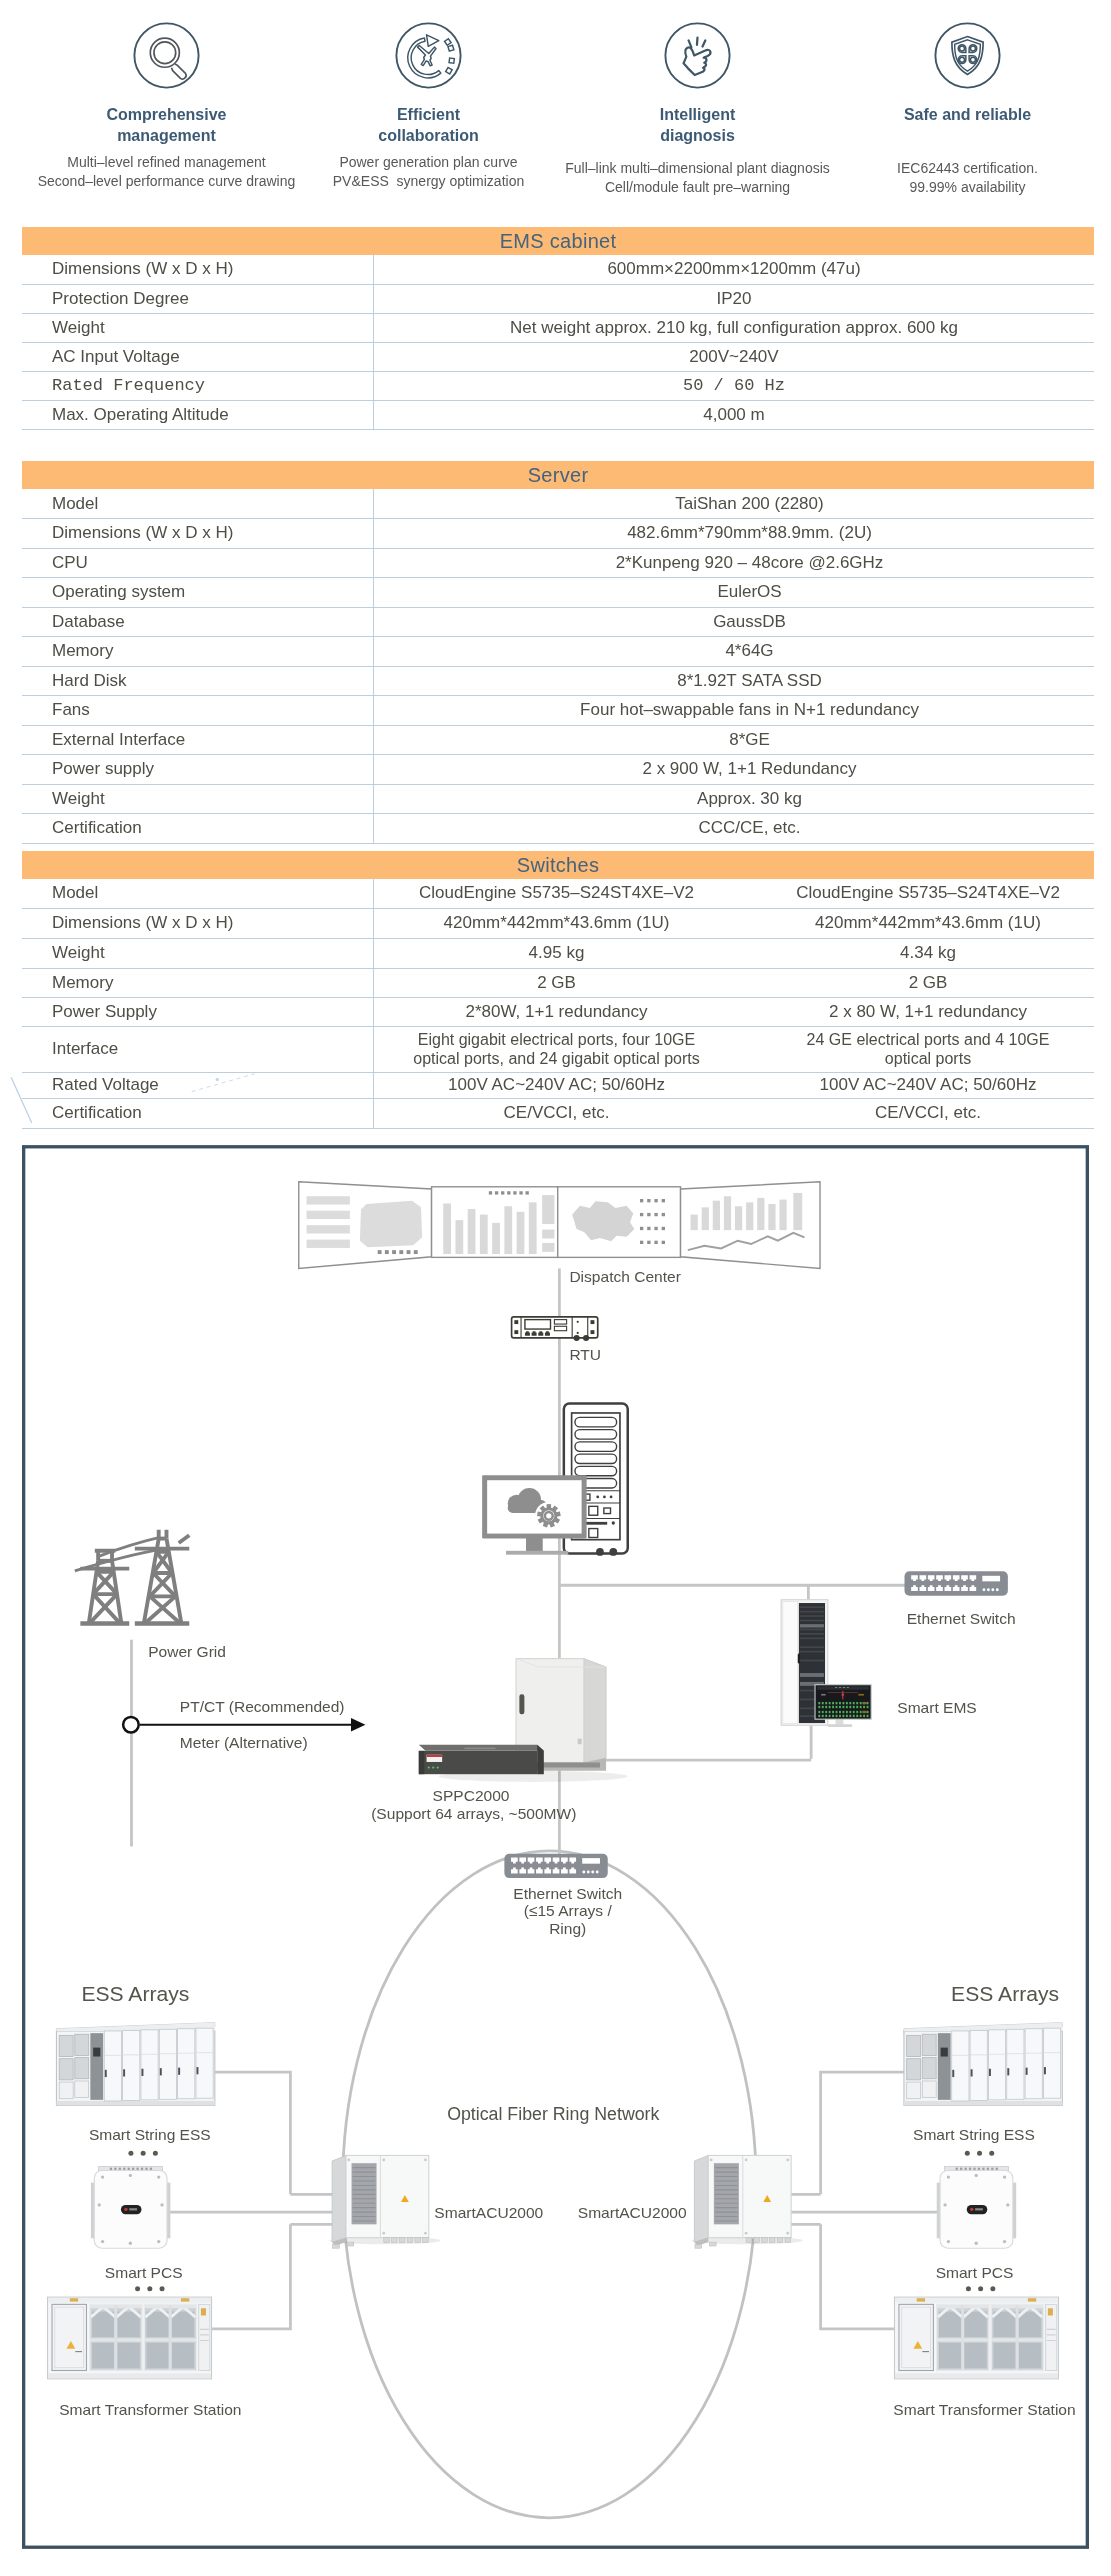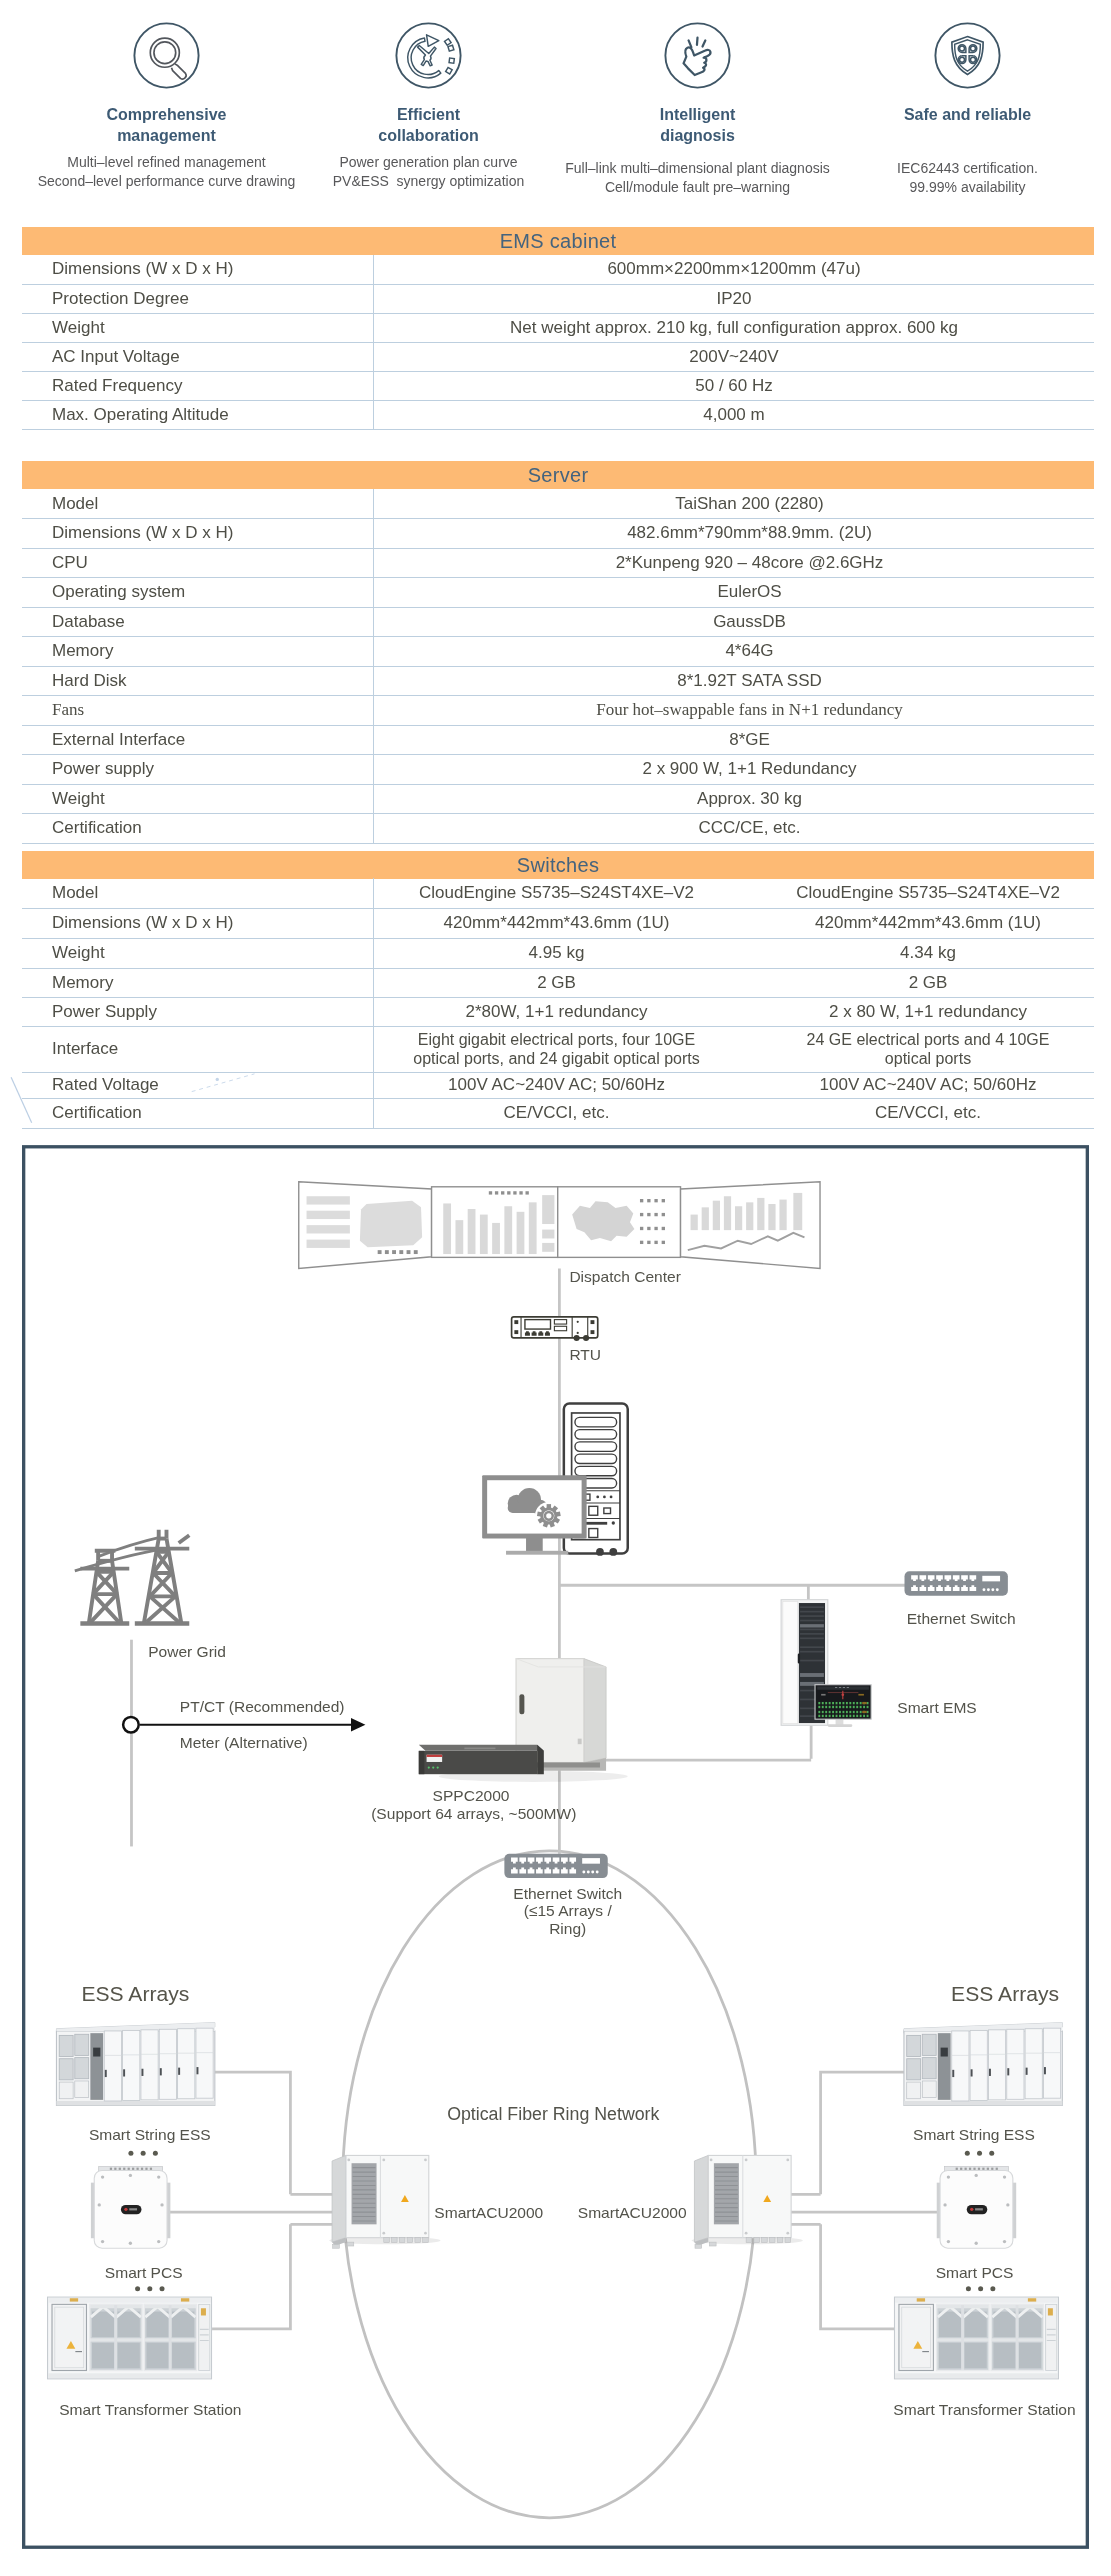--- a/index.html
+++ b/index.html
@@ -118,21 +118,21 @@
           <td class="val">IP20</td>
         </tr>
 <tr style="height:29px;">
           <td class="lbl">Weight</td>
           <td class="val">Net weight approx. 210 kg, full configuration approx. 600 kg</td>
         </tr>
 <tr style="height:29px;">
           <td class="lbl">AC Input Voltage</td>
           <td class="val">200V~240V</td>
         </tr>
-<tr style="height:29px;">
+<tr style="height:29px;font-family:Liberation Mono, monospace;">
           <td class="lbl">Rated Frequency</td>
           <td class="val">50 / 60 Hz</td>
         </tr>
 <tr style="height:29px;">
           <td class="lbl">Max. Operating Altitude</td>
           <td class="val">4,000 m</td>
         </tr>
 </tbody>
     </table>
 
@@ -160,21 +160,21 @@
           <td class="val srv">GaussDB</td>
         </tr>
 <tr style="height:29.5px;">
           <td class="lbl">Memory</td>
           <td class="val srv">4*64G</td>
         </tr>
 <tr style="height:29.5px;">
           <td class="lbl">Hard Disk</td>
           <td class="val srv">8*1.92T SATA SSD</td>
         </tr>
-<tr style="height:29.5px;font-family:Liberation Serif, serif;">
+<tr style="height:29.5px;">
           <td class="lbl">Fans</td>
           <td class="val srv">Four hot–swappable fans in N+1 redundancy</td>
         </tr>
 <tr style="height:29.5px;">
           <td class="lbl">External Interface</td>
           <td class="val srv">8*GE</td>
         </tr>
 <tr style="height:29.5px;">
           <td class="lbl">Power supply</td>
           <td class="val srv">2 x 900 W, 1+1 Redundancy</td>

